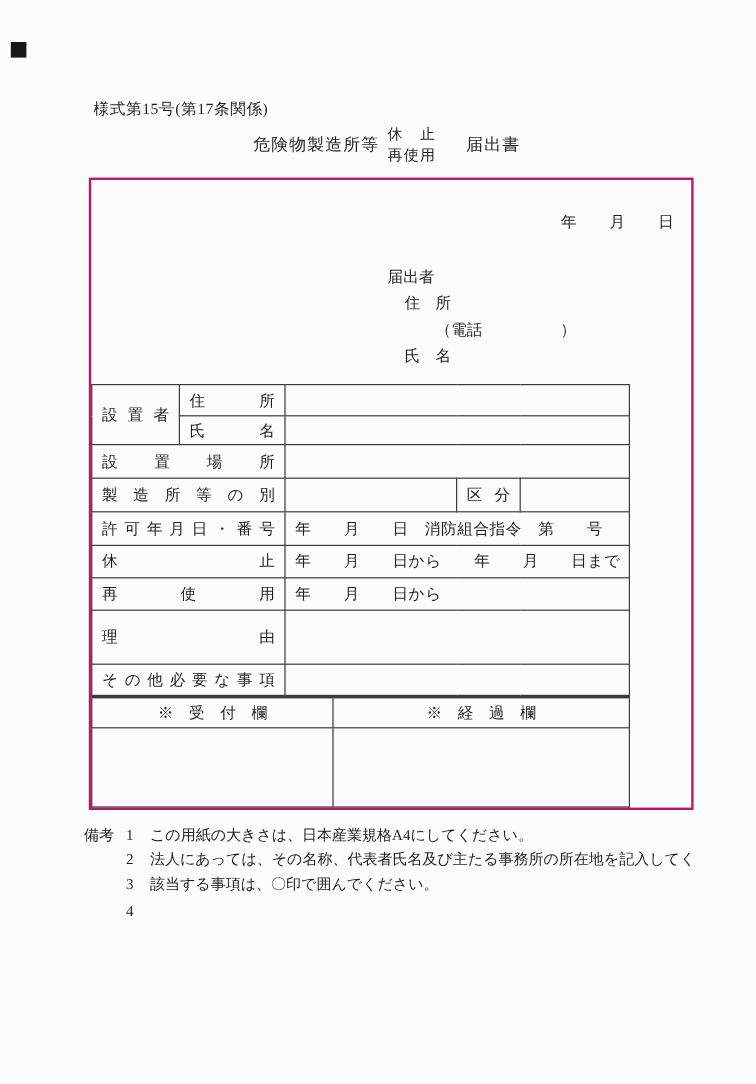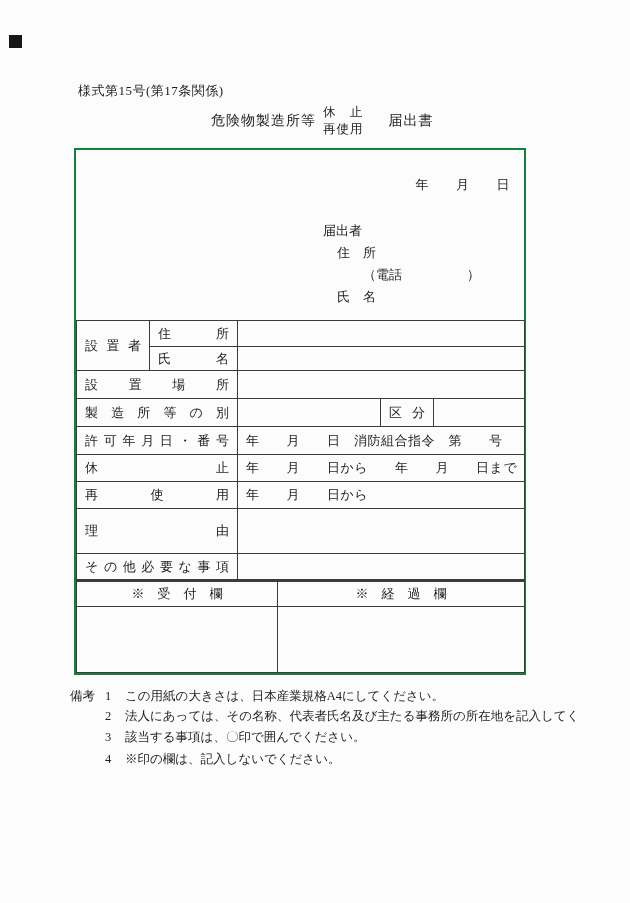--- a/index.html
+++ b/index.html
@@ -15,22 +15,22 @@
   .form-no{position:absolute;left:78px;top:82px;font-size:13px;letter-spacing:.5px;}
   .title-row{
     position:absolute;left:211px;top:101px;height:40px;
     display:flex;align-items:center;font-size:14px;letter-spacing:1px;
   }
   .title-stack{
     display:flex;flex-direction:column;justify-content:center;
     font-size:12.5px;line-height:17px;margin:0 25px 0 7px;letter-spacing:1px;text-align:center;
   }
   .box{
-    position:absolute;left:74px;top:148px;width:452px;
-    border:2px solid #15803d;box-sizing:border-box;background:transparent;
+    position:absolute;left:74px;top:148px;width:504px;
+    border:2px solid #be185d;box-sizing:border-box;background:transparent;
   }
   .letterhead{position:relative;height:170px;font-size:13px;}
   .lh-date{position:absolute;top:26px;right:14px;letter-spacing:.5px;}
   .lh-recipient{position:absolute;top:47px;left:32px;}
   .lh-submitter{position:absolute;top:72px;left:247px;}
   .lh-addr{position:absolute;top:94px;left:261px;}
   .lh-phone{position:absolute;top:116px;left:287px;}
   .lh-name{position:absolute;top:138px;left:261px;}
 
   table.main-table{
@@ -167,18 +167,17 @@
           <span class="note-num">2</span>
           <span>法人にあっては、その名称、代表者氏名及び主たる事務所の所在地を記入してく</span>
         </div>
       </div>
       <div class="note-item mt2">
         <span class="note-num">3</span>
         <span>該当する事項は、〇印で囲んでください。</span>
       </div>
       <div class="note-item mt2">
         <span class="note-num">4</span>
-        <span>※印の欄は、記入しないでください。</span>
       </div>
     </div>
   </div>
 
 </div>
 
 </body></html>

